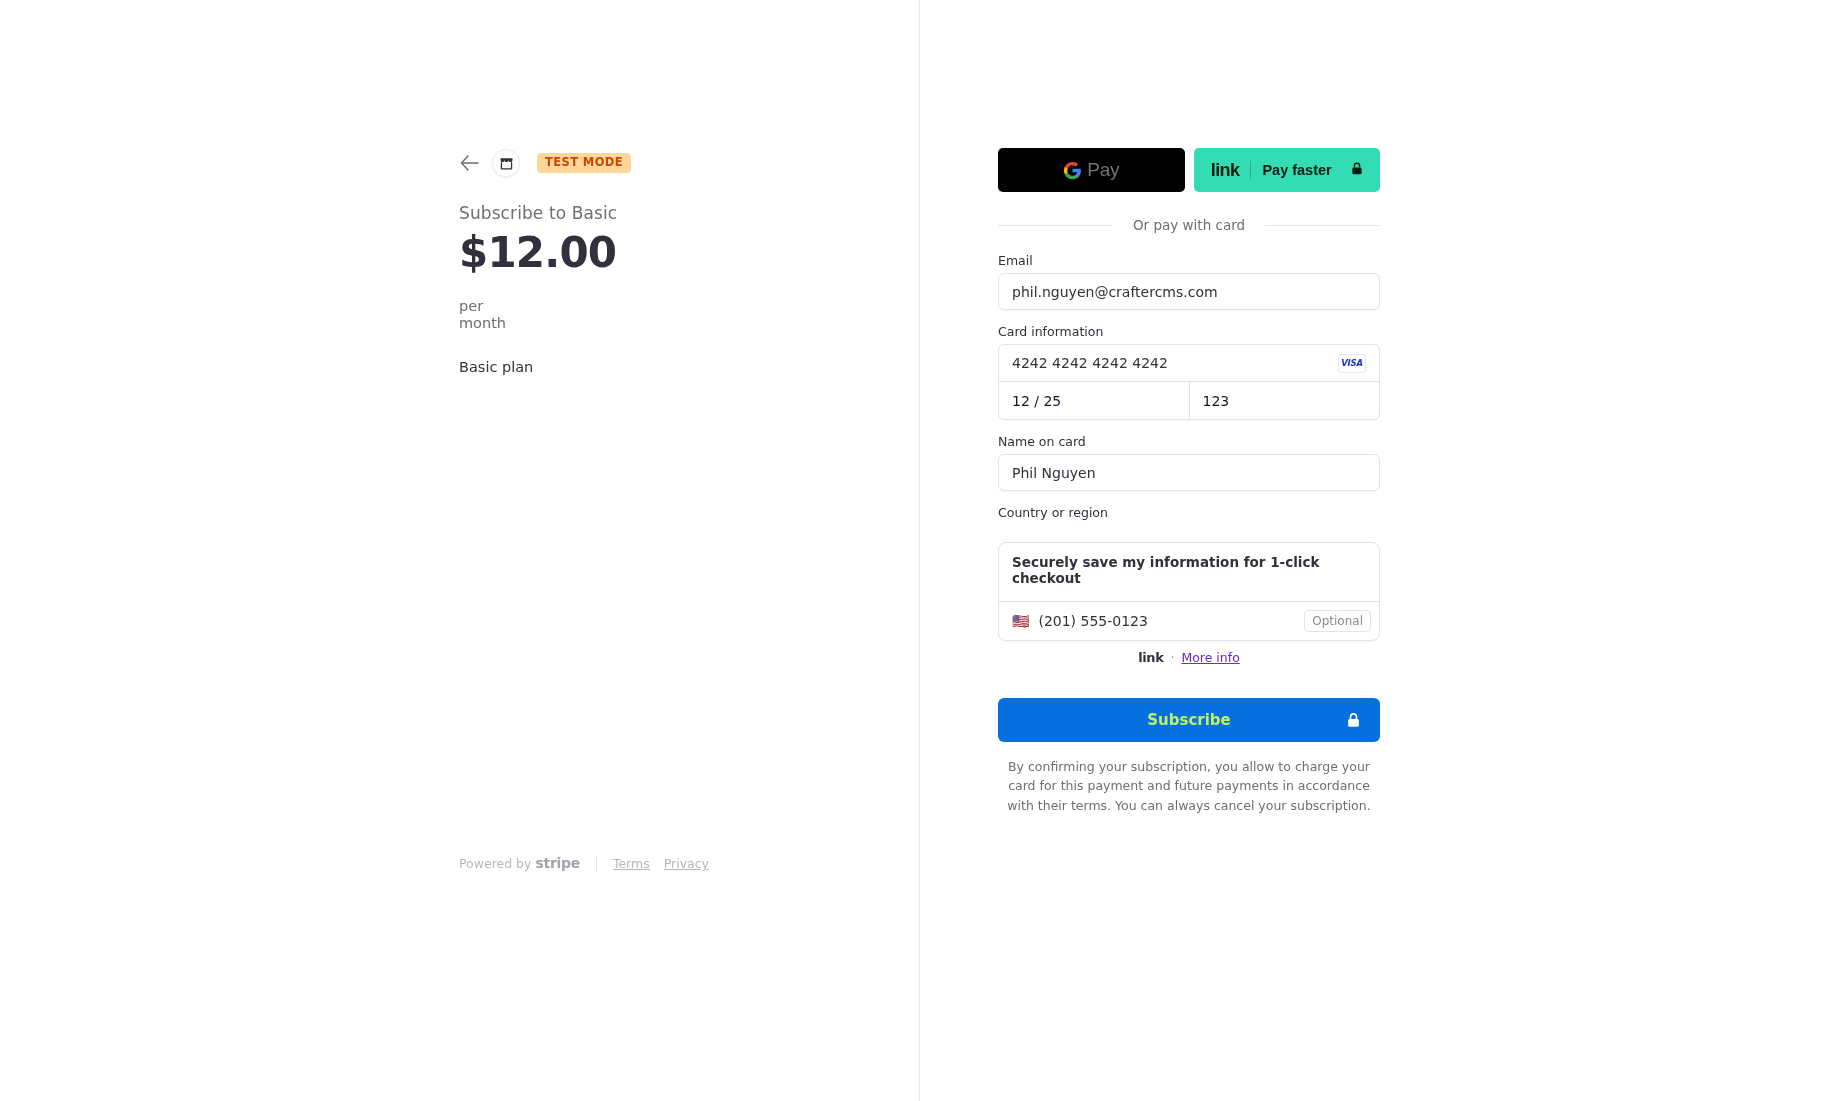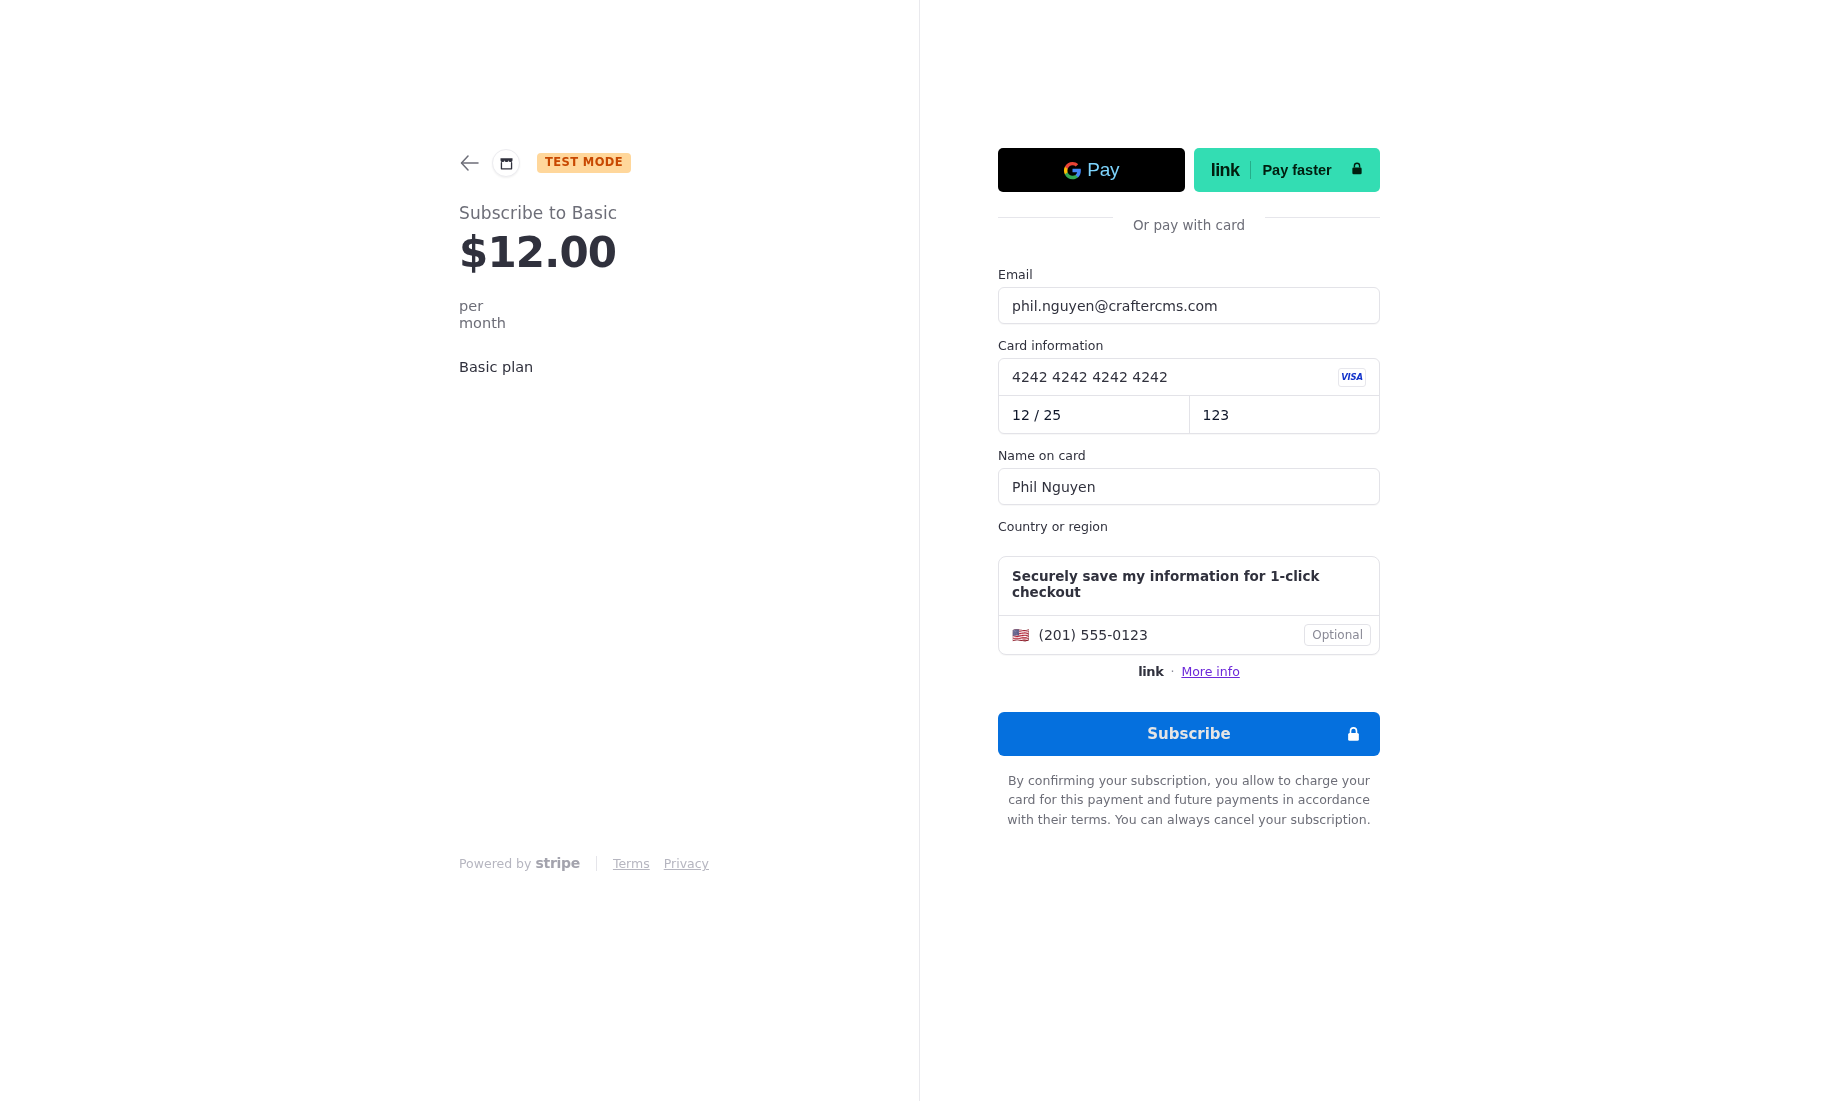--- a/index.html
+++ b/index.html
@@ -174,21 +174,21 @@
     border: none;
     border-radius: 5px;
     display: flex;
     align-items: center;
     justify-content: center;
     cursor: pointer;
     gap: 2px;
   }
   .gpay-g { width: 19px; height: 19px; display: block; }
   .gpay-text {
-    color: #7dd3fc;
+    color: #737373;
     font-size: 19px;
     letter-spacing: -0.2px;
     padding-left: 3px;
   }
 
   .link-btn {
     flex: 1 1 0;
     height: 44px;
     background: #33ddb3;
     border: none;
@@ -214,23 +214,24 @@
     font-size: 14.5px;
     font-weight: bold;
     color: #011e0f;
     display: flex;
     align-items: center;
     gap: 19px;
   }
 
   .or-divider {
     display: flex;
+    align-items: center;
     gap: 20px;
     margin-top: 25px;
-    margin-bottom: 34px;
+    margin-bottom: 20px;
   }
   .or-divider .rule {
     flex: 1;
     height: 1px;
     background: #e6e6eb;
   }
   .or-divider .or-text {
     font-size: 13.5px;
     color: #6d6e78;
     white-space: nowrap;
@@ -410,21 +411,21 @@
     text-decoration: underline;
   }
 
   .subscribe-btn {
     margin-top: 33px;
     width: 100%;
     height: 44px;
     background: #0570de;
     border: none;
     border-radius: 6px;
-    color: #e5e5e5;
+    color: #bef264;
     font-size: 15px;
     font-weight: bold;
     font-family: "DejaVu Sans", "Liberation Sans", sans-serif;
     cursor: pointer;
     position: relative;
     display: flex;
     align-items: center;
     justify-content: center;
   }
   .subscribe-lock {

